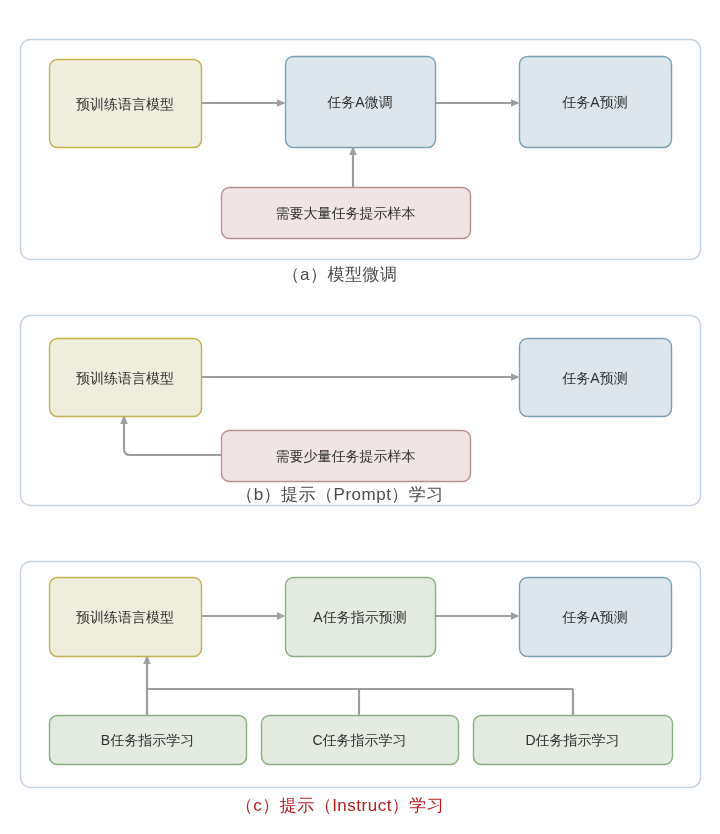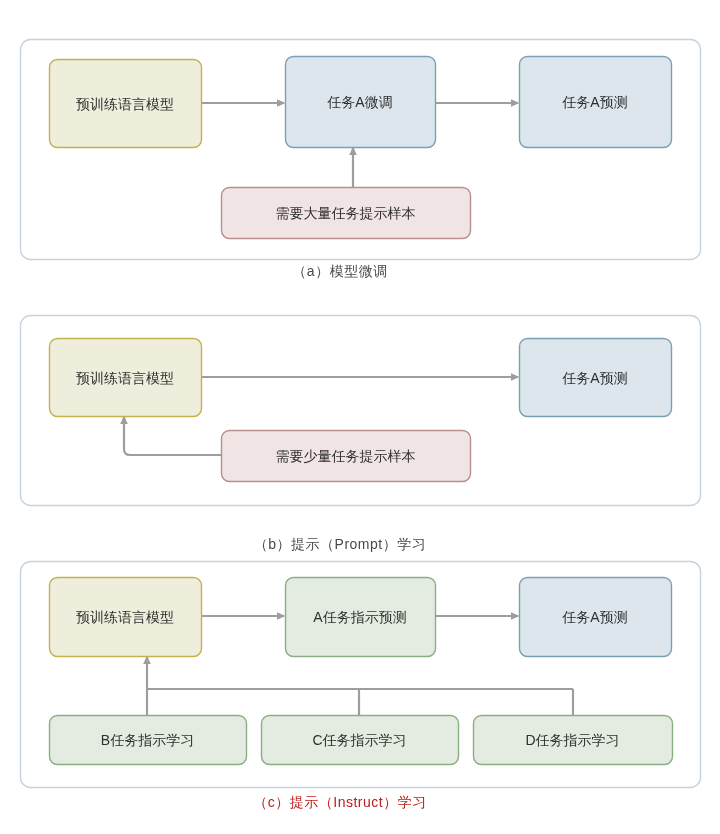--- a/index.html
+++ b/index.html
@@ -20,21 +20,21 @@
     width: 720px;
     height: 834px;
     overflow: hidden;
     margin-top: 15px;
   }
   .panel-caption {
     position: absolute;
     left: 0;
     width: 680px;
     text-align: center;
-    font-size: 14px;
+    font-size: 17px;
     color: #4a4a4a;
     letter-spacing: 0.5px;
     font-family: "Liberation Sans", "DejaVu Sans", sans-serif;
   }
   svg.diagram {
     position: absolute;
     left: 0;
     top: 0;
     width: 720px;
     height: 834px;
@@ -129,16 +129,16 @@
           </g>
           <g>
             <rect x="473.5" y="700.5" width="199" height="49" rx="8" ry="8" fill="#e4ece1" stroke="#8cae84" stroke-width="1.4"></rect>
             <text x="572.5" y="725" class="node-label" fill="#2f2f2f">D任务指示学习</text>
           </g>
         </g>
       </g>
   </svg>
   <div id="captions">
       <div class="panel-caption" style="top: 248px; color: rgb(74, 74, 74);">（a）模型微调</div>
-      <div class="panel-caption" style="top: 521px; color: rgb(74, 74, 74);">（b）提示（Prompt）学习</div>
+      <div class="panel-caption" style="top: 468px; color: rgb(74, 74, 74);">（b）提示（Prompt）学习</div>
       <div class="panel-caption" style="top: 779px; color: #b91c1c;">（c）提示（Instruct）学习</div>
     </div>
 </div>
 
 </body></html>

